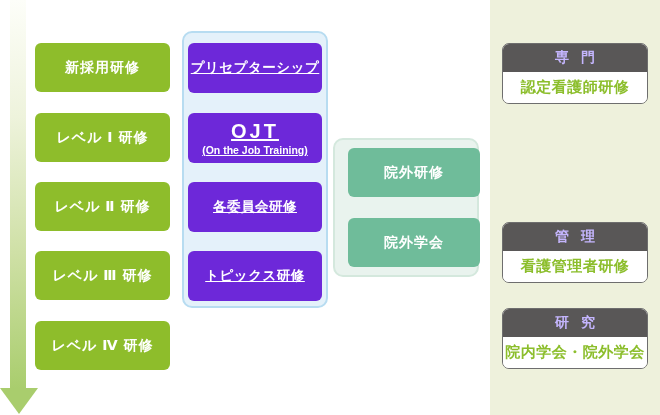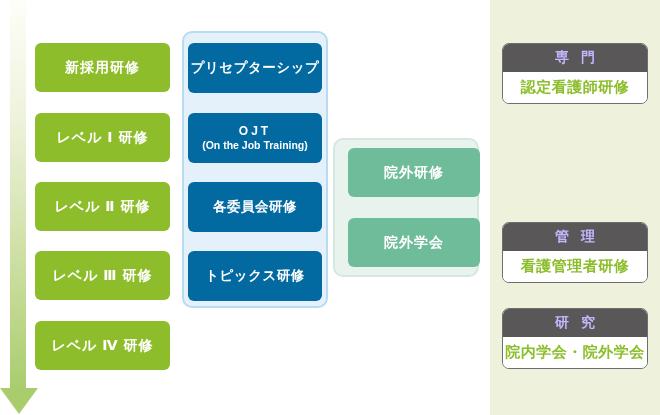--- a/index.html
+++ b/index.html
@@ -25,26 +25,26 @@
     font-size:14px;font-weight:bold;letter-spacing:1px;
   }
   .lv0{top:43px}.lv1{top:113px}.lv2{top:182px}.lv3{top:251px}.lv4{top:321px}
   
   .blue-panel{
     position:absolute;left:182px;top:31px;width:146px;height:277px;box-sizing:border-box;
     background:#e4f1fa;border:2px solid #b7dcf1;border-radius:10px;
   }
   .blue-box{
     position:absolute;left:188px;width:134px;height:50px;
-    background:#0369a1;border-radius:6px;color:#fff;
+    background:#6d28d9;border-radius:6px;color:#fff;
     display:flex;flex-direction:column;align-items:center;justify-content:center;
-    font-size:13.5px;font-weight:bold;letter-spacing:0.5px;text-align:center;line-height:1.25;
+    font-size:13.5px;font-weight:bold;letter-spacing:0.5px;text-align:center;line-height:1.25;text-decoration:underline;
   }
   .bb0{top:43px}.bb1{top:113px}.bb2{top:182px}.bb3{top:251px}
-  .blue-box .main-line{font-size:12px;letter-spacing:3px;}
+  .blue-box .main-line{font-size:20px;letter-spacing:3px;}
   .blue-box .sub-line{font-size:10.5px;letter-spacing:0;font-weight:bold;}
   
   .teal-panel{
     position:absolute;left:333px;top:138px;width:146px;height:139px;box-sizing:border-box;
     background:#e9f3ee;border:2px solid #d4e8dd;border-radius:10px;
   }
   .teal-box{
     position:absolute;left:340px;width:132px;height:49px;
     background:#6fbc9a;border-radius:6px;color:#fff;
     display:flex;align-items:center;justify-content:center;

